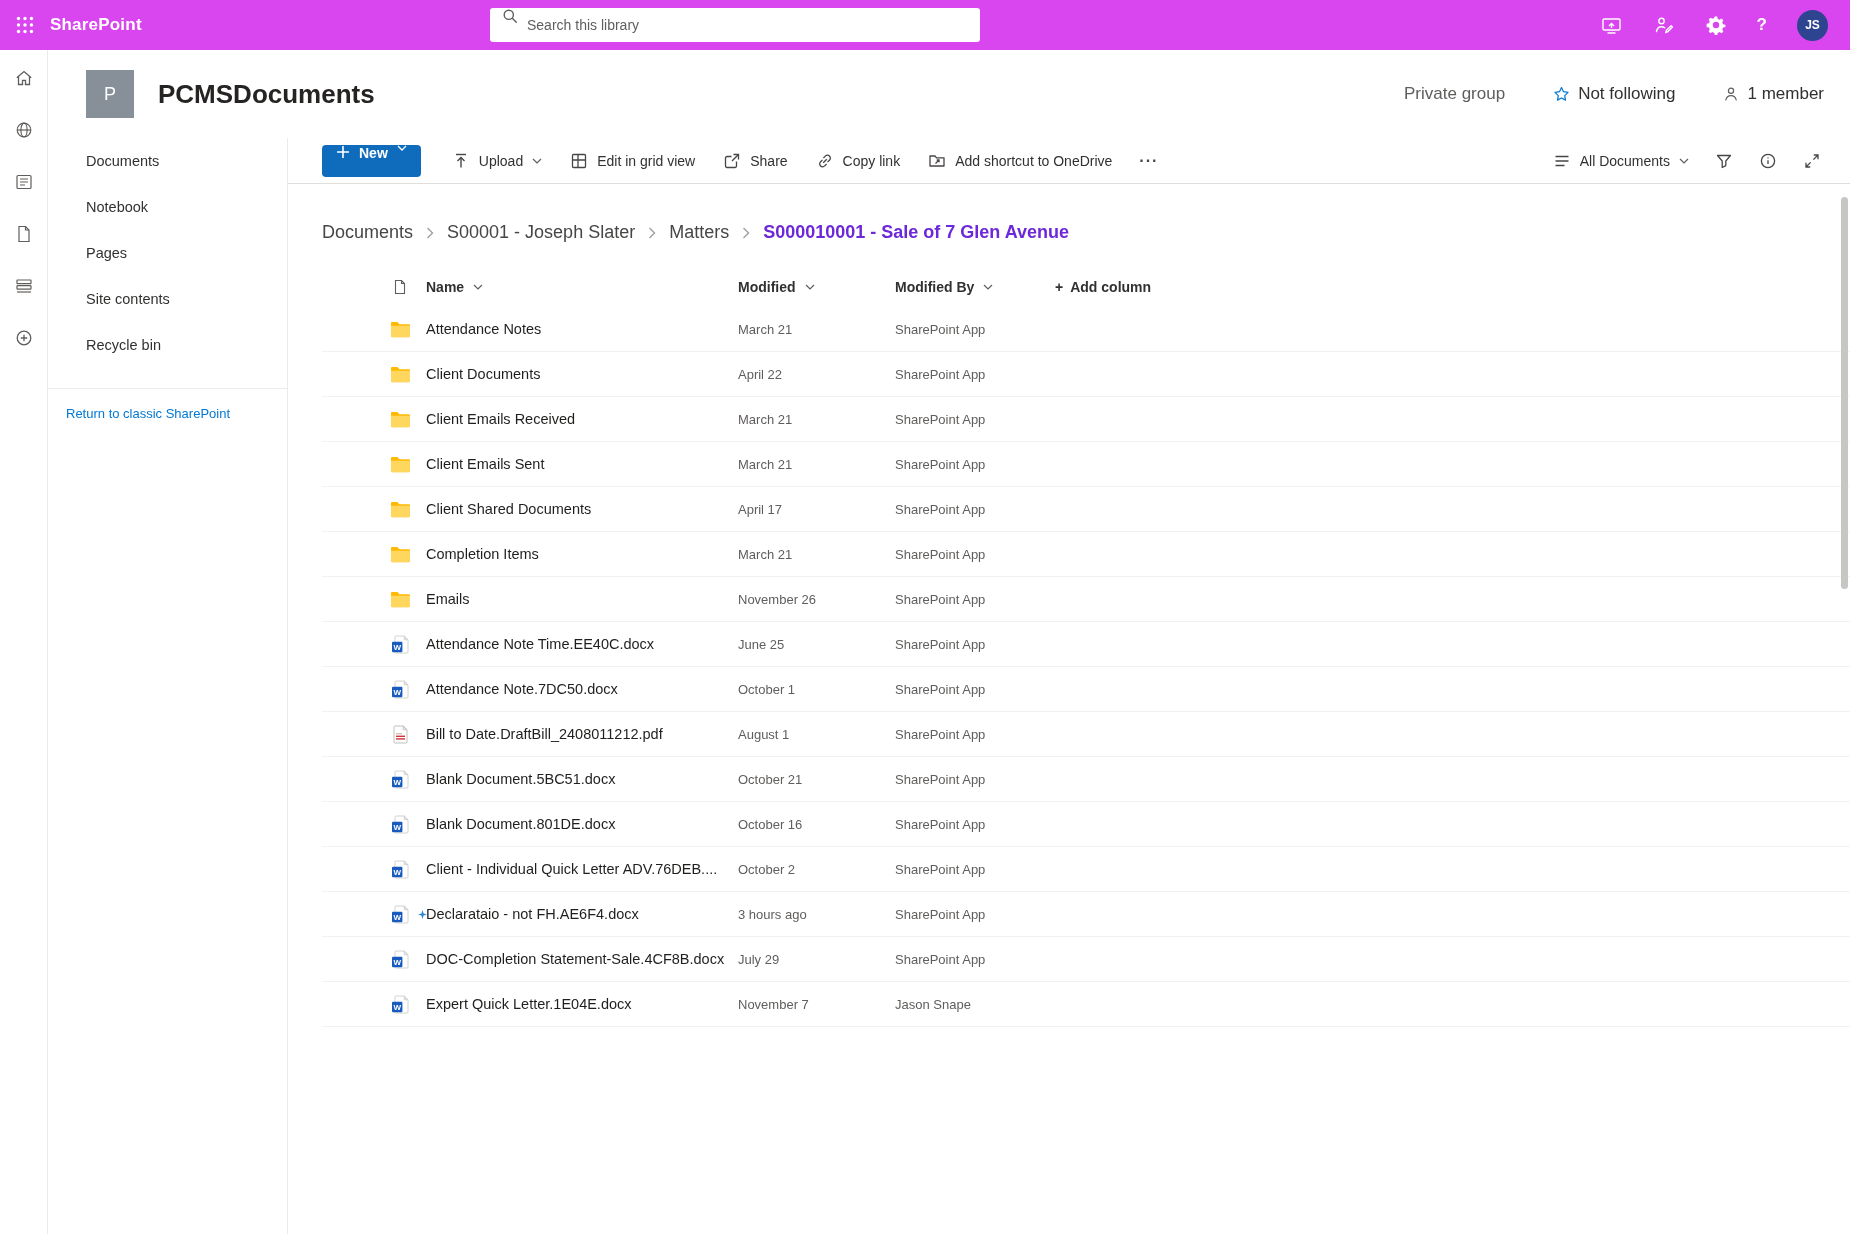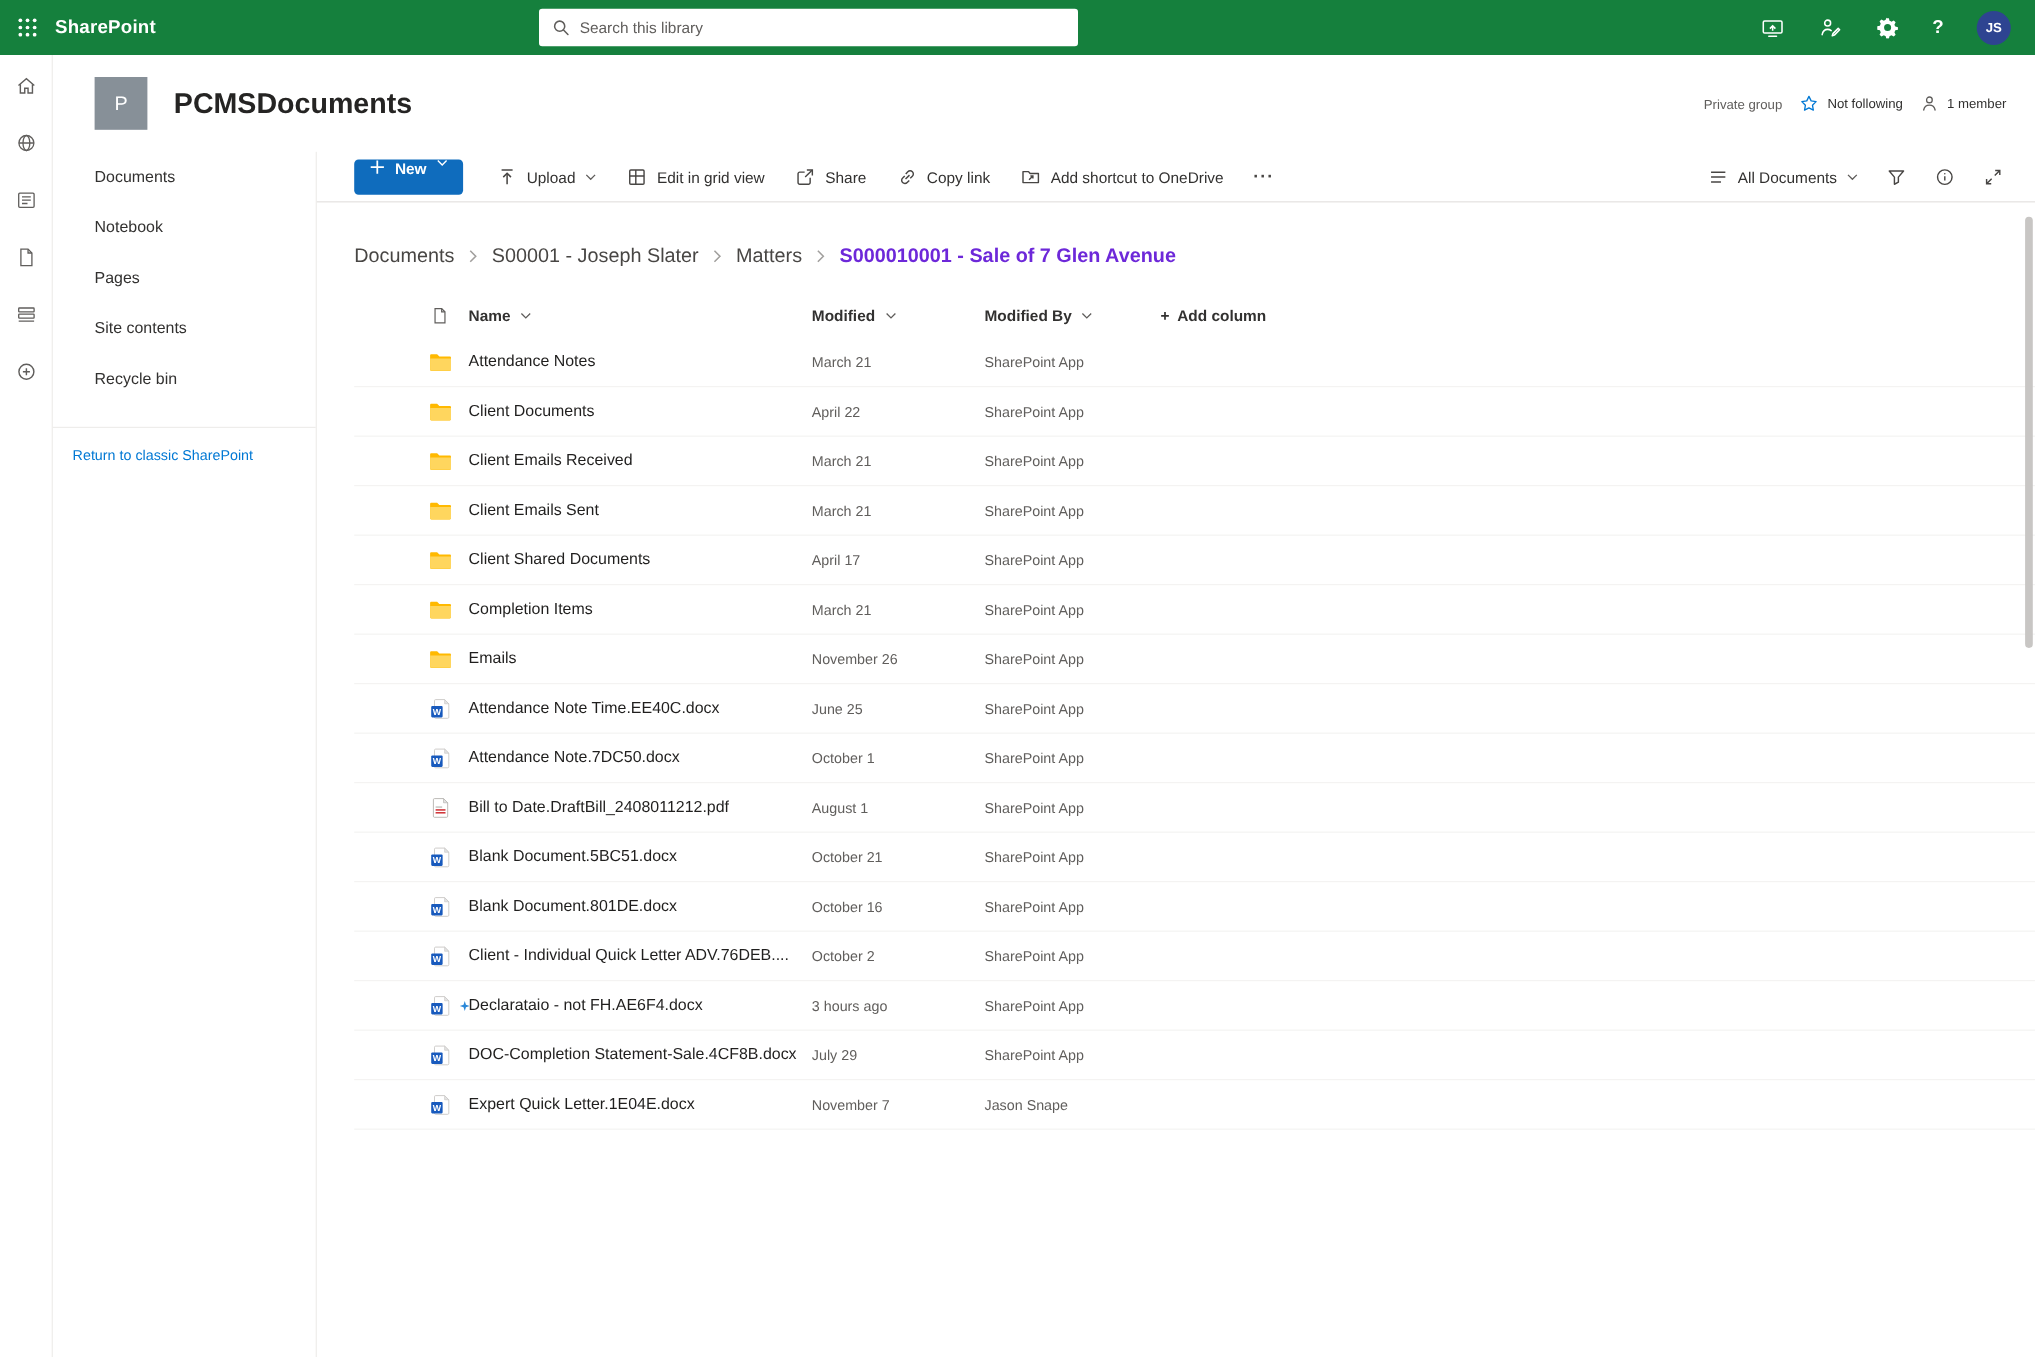--- a/index.html
+++ b/index.html
@@ -1,41 +1,41 @@
 <!DOCTYPE html>
 <html><head>
 <meta charset="utf-8">
 <style>
 *{box-sizing:border-box;margin:0;padding:0}
 html,body{width:1850px;height:1234px}
 body{font-family:"Liberation Sans","DejaVu Sans",sans-serif;color:#323130;background:#fff;overflow:hidden;position:relative}
 
 
-.suitebar{height:50px;background:#15803d;display:flex;align-items:center;color:#fff;position:relative;z-index:5}
+.suitebar{height:50px;background:#d946ef;display:flex;align-items:center;color:#fff;position:relative;z-index:5}
 .waffle{width:50px;height:50px;display:flex;align-items:center;justify-content:center;cursor:pointer}
 .brand{font-size:17px;font-weight:700;letter-spacing:.2px;cursor:pointer}
-.searchbox{position:absolute;left:490px;top:8px;width:490px;height:34px;background:#fff;border-radius:3px;display:flex;align-items:center;padding:0 12px;gap:9px}
+.searchbox{position:absolute;left:490px;top:8px;width:490px;height:34px;background:#fff;border-radius:3px;display:flex;padding:0 12px;gap:9px}
 .searchbox input{border:0;outline:0;flex:1;font-size:14px;font-family:inherit;color:#323130;background:transparent}
 .searchbox input::placeholder{color:#605e5c}
 .suite-icons{margin-left:auto;display:flex;align-items:center;gap:30px;padding-right:22px}
 .suite-icon{width:22px;height:22px;display:flex;align-items:center;justify-content:center;cursor:pointer}
 .help{font-size:17px;font-weight:700;color:#fff;cursor:pointer}
 .avatar{width:31px;height:31px;border-radius:50%;background:#2e4491;color:#fff;font-size:12px;font-weight:700;display:flex;align-items:center;justify-content:center;cursor:pointer}
 
 
 .layout{display:flex;height:1184px}
 .rail{width:48px;border-right:1px solid #edebe9;display:flex;flex-direction:column;align-items:center;padding-top:18px;gap:32px;flex:none}
 .ric{width:20px;height:20px;cursor:pointer}
 .right-col{flex:1;display:flex;flex-direction:column;min-width:0}
 
 
 .site-header{height:88px;display:flex;align-items:center;padding:0 26px 0 38px;flex:none}
 .site-logo{width:48px;height:48px;background:#879098;color:#fff;font-size:18px;display:flex;align-items:center;justify-content:center;margin-right:24px;cursor:pointer;flex:none}
 .site-title{font-size:26px;font-weight:700;color:#252423}
-.header-right{margin-left:auto;display:flex;align-items:flex-end;gap:16px;font-size:12px}
+.header-right{margin-left:auto;display:flex;align-items:flex-end;gap:48px;font-size:17px}
 .hr-item{display:flex;align-items:center;gap:8px;cursor:pointer;color:#323130}
 .privacy{color:#605e5c;cursor:default}
 
 
 .content-row{flex:1;display:flex;min-height:0}
 .leftnav{width:240px;border-right:1px solid #edebe9;flex:none;display:flex;flex-direction:column}
 .nav-item{height:46px;line-height:46px;padding-left:38px;font-size:14.5px;color:#323130;cursor:pointer;white-space:nowrap}
 .nav-edit{color:#0078d4}
 .nav-divider{border-top:1px solid #edebe9;margin-top:20px}
 .classic-link{padding:17px 0 0 18px;font-size:13px;color:#0078d4;cursor:pointer}

